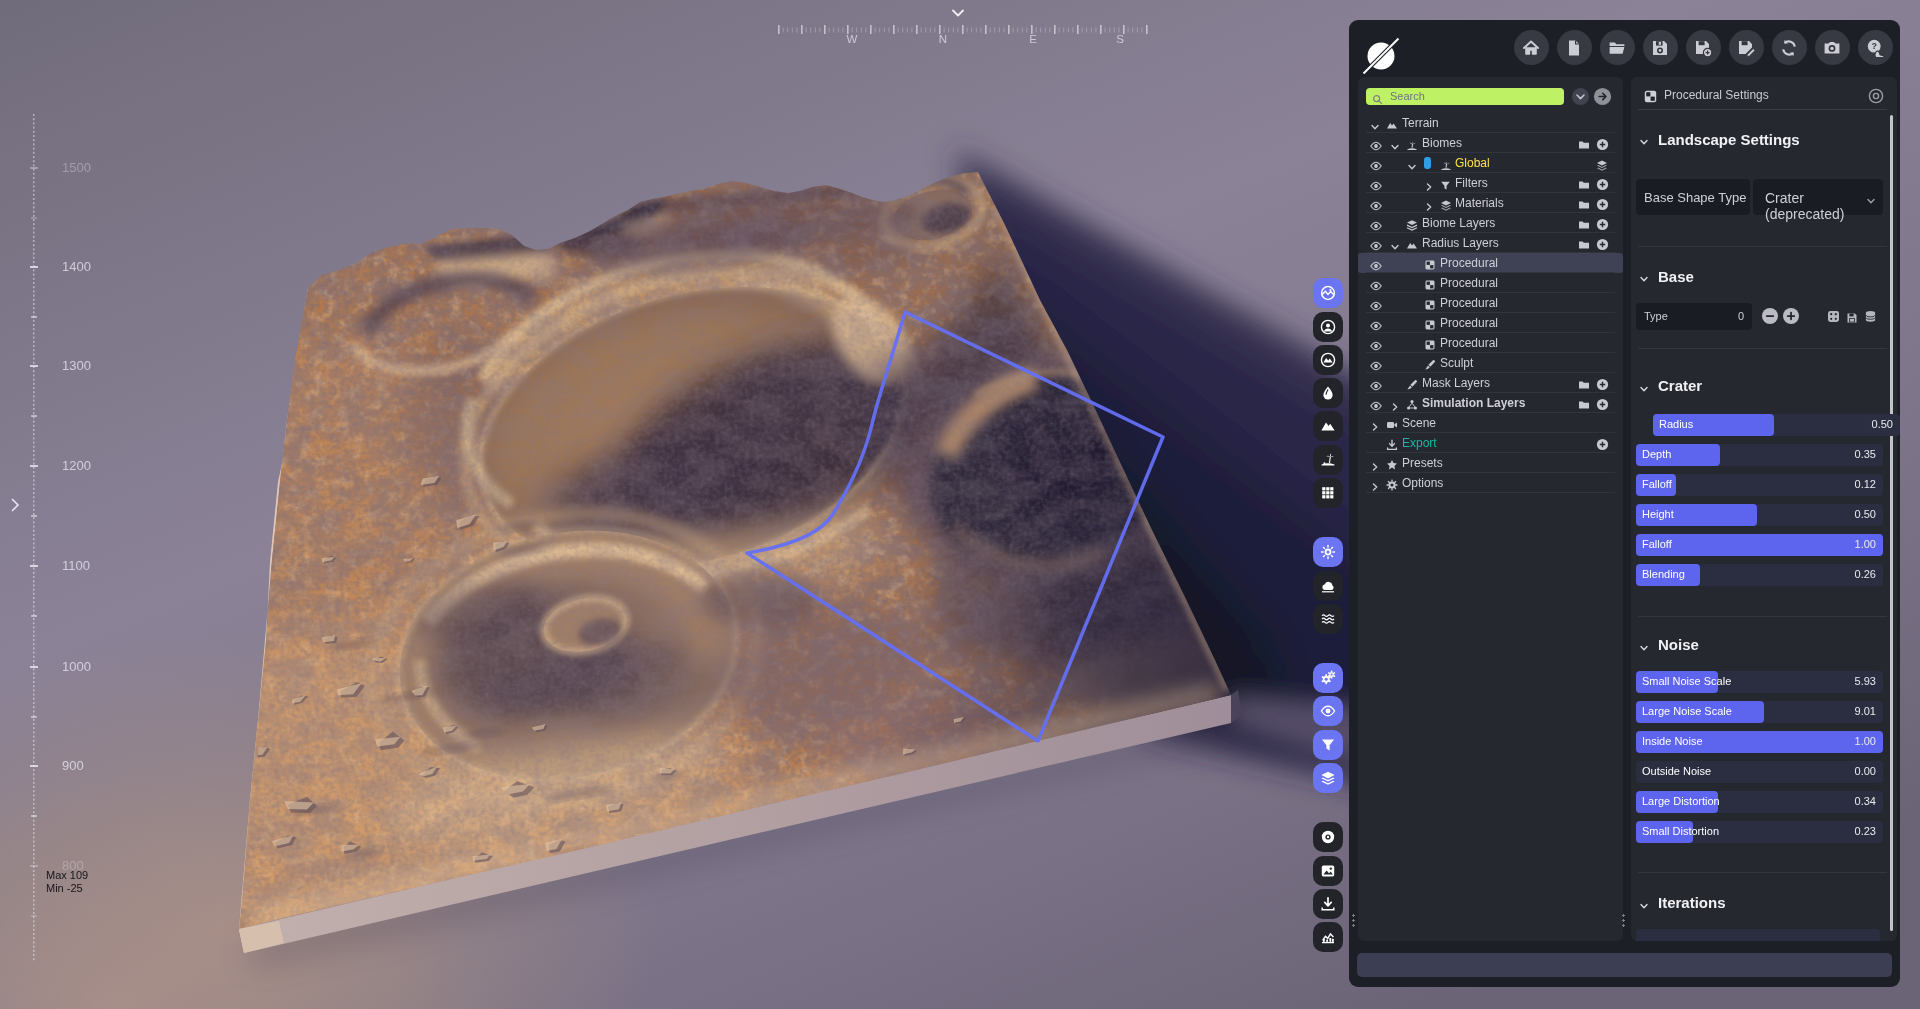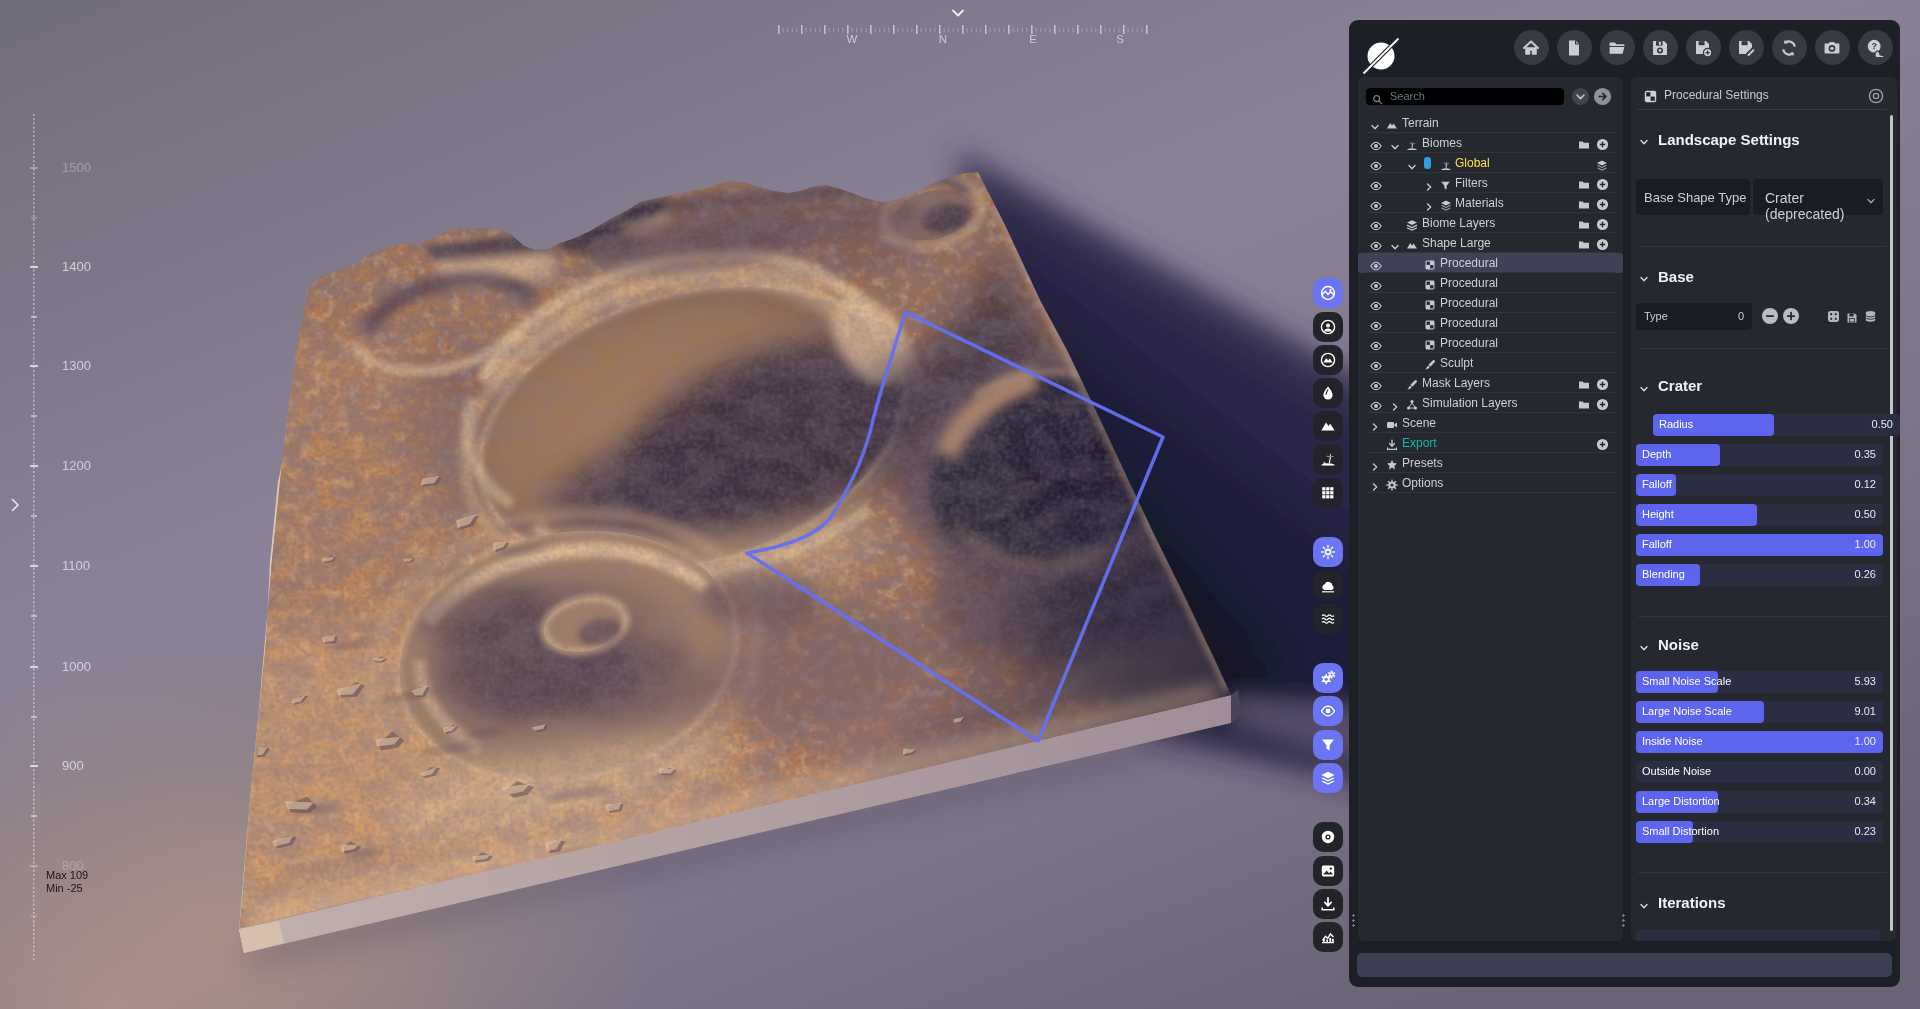--- a/index.html
+++ b/index.html
@@ -907,21 +907,21 @@
       </svg>
     </div>
     <div class="tbtn" style="left:508.5px">
       <svg width="19" height="18" viewBox="0 0 19 18" xmlns="http://www.w3.org/2000/svg">
         <circle cx="8.2" cy="7.2" r="6.4" fill="#ccccd4"></circle>
         <text x="8.2" y="10" font-family="Liberation Sans" font-size="9" font-weight="bold" fill="#35373f" text-anchor="middle">?</text>
         <path d="M11.4 11.8 A4.6 4.6 0 1 0 17.2 13.0 L17.6 16.8 L14.0 15.8 A4.6 4.6 0 0 0 11.4 11.8" fill="#ccccd4" stroke="#35373f" stroke-width="1.1"></path>
       </svg>
     </div>
     <div class="col" style="left:9px;top:57px;width:265px;height:864px">
-      <div class="abs" style="left:8px;top:11px;width:198px;height:17px;background:#000000;border-radius:4px">
+      <div class="abs" style="left:8px;top:11px;width:198px;height:17px;background:#bef264;border-radius:4px">
         <div class="abs" style="left:6px;top:3px"><svg width="11" height="11" viewBox="0 0 11 11" xmlns="http://www.w3.org/2000/svg">
             <circle cx="4.6" cy="4.6" r="3" fill="none" stroke="#7e8089" stroke-width="1.2"></circle>
             <path d="M6.9 6.9 L9.6 9.6" stroke="#7e8089" stroke-width="1.3" stroke-linecap="round"></path>
           </svg></div>
         <div class="abs" style="left:24px;top:2px;font-size:11px;color:#6f7280">Search</div>
       </div>
       <div class="abs" style="left:213px;top:10px"><svg width="19" height="19" viewBox="0 0 19 19" xmlns="http://www.w3.org/2000/svg">
           <circle cx="9.5" cy="9.5" r="8.6" fill="#41434e"></circle>
           <path d="M6 8 L9.5 11.6 L13 8" fill="none" stroke="#c2c3cb" stroke-width="1.6" stroke-linecap="round" stroke-linejoin="round"></path>
         </svg></div>
@@ -1052,21 +1052,21 @@
         <div class="ricon" style="left:12px;top:5px"><svg width="12" height="12" viewBox="0 0 12 12" xmlns="http://www.w3.org/2000/svg">
             <path d="M0.8 6 C3 3 5 2.2 6 2.2 C7 2.2 9 3 11.2 6 C9 9 7 9.8 6 9.8 C5 9.8 3 9 0.8 6 Z" fill="none" stroke="#c7c8d0" stroke-width="1.1"></path>
             <circle cx="6" cy="6" r="1.9" fill="#c7c8d0"></circle>
           </svg></div>
         <div class="ricon" style="left:32px;top:5px"><svg width="10" height="10" viewBox="0 0 10 10" xmlns="http://www.w3.org/2000/svg">
             <path d="M2 3.5 L5 6.7 L8 3.5" fill="none" stroke="#c7c8d0" stroke-width="1.4" stroke-linecap="round" stroke-linejoin="round"></path>
           </svg></div>
         <div class="ricon" style="left:48px;top:4px"><svg width="12" height="12" viewBox="0 0 12 12" xmlns="http://www.w3.org/2000/svg">
             <path d="M1 9.5 L4.2 4 L6 6.5 L7.6 4.6 L11 9.5 Z" fill="#c7c8d0"></path>
           </svg></div>
-        <div class="rtxt" style="left:64px;top:3px;color:#cfd0d6">Shape Large</div>
+        <div class="rtxt" style="left:64px;top:3px;color:#cfd0d6">Radius Layers</div>
         <div class="ricon" style="left:220px;top:4px"><svg width="12" height="12" viewBox="0 0 12 12" xmlns="http://www.w3.org/2000/svg">
             <path d="M1 2.5 L4.6 2.5 L5.8 3.8 L11 3.8 L11 9.5 L1 9.5 Z" fill="#c7c8d0"></path>
           </svg></div>
         <div class="ricon" style="left:238px;top:4px"><svg width="13" height="13" viewBox="0 0 13 13" xmlns="http://www.w3.org/2000/svg">
             <circle cx="6.5" cy="6.5" r="5.6" fill="#c7c8d0"></circle>
             <path d="M6.5 3.8 L6.5 9.2 M3.8 6.5 L9.2 6.5" stroke="#25272f" stroke-width="1.4"></path>
           </svg></div>
       </div>
       <div class="rowline" style="top:175px"></div>
       <div class="treerow" style="top:176px;background:#3f4254;border-radius:3px;">
@@ -1158,21 +1158,21 @@
         <div class="rtxt" style="left:64px;top:3px;color:#cfd0d6">Mask Layers</div>
         <div class="ricon" style="left:220px;top:4px"><svg width="12" height="12" viewBox="0 0 12 12" xmlns="http://www.w3.org/2000/svg">
             <path d="M1 2.5 L4.6 2.5 L5.8 3.8 L11 3.8 L11 9.5 L1 9.5 Z" fill="#c7c8d0"></path>
           </svg></div>
         <div class="ricon" style="left:238px;top:4px"><svg width="13" height="13" viewBox="0 0 13 13" xmlns="http://www.w3.org/2000/svg">
             <circle cx="6.5" cy="6.5" r="5.6" fill="#c7c8d0"></circle>
             <path d="M6.5 3.8 L6.5 9.2 M3.8 6.5 L9.2 6.5" stroke="#25272f" stroke-width="1.4"></path>
           </svg></div>
       </div>
       <div class="rowline" style="top:315px"></div>
-      <div class="treerow" style="top:316px;">
+      <div class="treerow" style="top:316px;font-weight:bold;">
         <div class="ricon" style="left:12px;top:5px"><svg width="12" height="12" viewBox="0 0 12 12" xmlns="http://www.w3.org/2000/svg">
             <path d="M0.8 6 C3 3 5 2.2 6 2.2 C7 2.2 9 3 11.2 6 C9 9 7 9.8 6 9.8 C5 9.8 3 9 0.8 6 Z" fill="none" stroke="#c7c8d0" stroke-width="1.1"></path>
             <circle cx="6" cy="6" r="1.9" fill="#c7c8d0"></circle>
           </svg></div>
         <div class="ricon" style="left:32px;top:5px"><svg width="10" height="10" viewBox="0 0 10 10" xmlns="http://www.w3.org/2000/svg">
             <path d="M3.5 2 L6.7 5 L3.5 8" fill="none" stroke="#c7c8d0" stroke-width="1.4" stroke-linecap="round" stroke-linejoin="round"></path>
           </svg></div>
         <div class="ricon" style="left:48px;top:4px"><svg width="12" height="12" viewBox="0 0 12 12" xmlns="http://www.w3.org/2000/svg">
             <circle cx="6" cy="2.6" r="1.6" fill="#c7c8d0"></circle>
             <circle cx="2.6" cy="9" r="1.6" fill="#c7c8d0"></circle>

